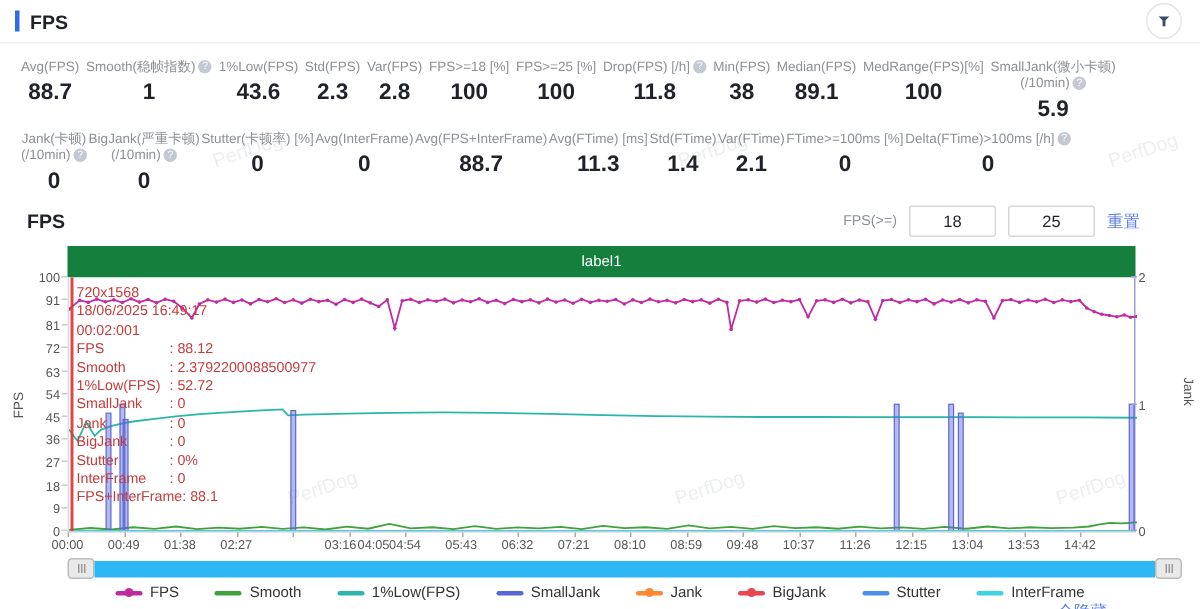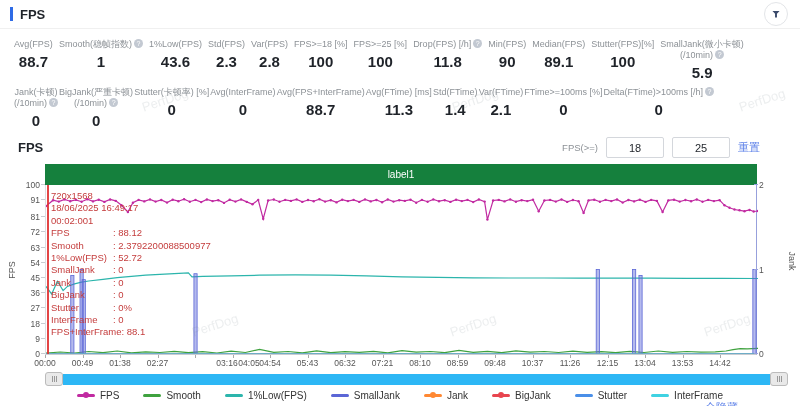--- a/index.html
+++ b/index.html
@@ -100,28 +100,28 @@
       <div class="stat">
         <div class="stat-label">FPS&gt;=25 [%]</div>
         <div class="stat-value">100</div>
       </div>
       <div class="stat">
         <div class="stat-label">Drop(FPS) [/h]<span class="help">?</span></div>
         <div class="stat-value">11.8</div>
       </div>
       <div class="stat">
         <div class="stat-label">Min(FPS)</div>
-        <div class="stat-value">90</div>
+        <div class="stat-value">38</div>
       </div>
       <div class="stat">
         <div class="stat-label">Median(FPS)</div>
         <div class="stat-value">89.1</div>
       </div>
       <div class="stat">
-        <div class="stat-label">Stutter(FPS)[%]</div>
+        <div class="stat-label">MedRange(FPS)[%]</div>
         <div class="stat-value">100</div>
       </div>
       <div class="stat">
         <div class="stat-label">SmallJank(微小卡顿)
 (/10min)<span class="help">?</span></div>
         <div class="stat-value">5.9</div>
       </div>
     </div>
   <div class="stats r2" id="row2">
       <div class="stat">

